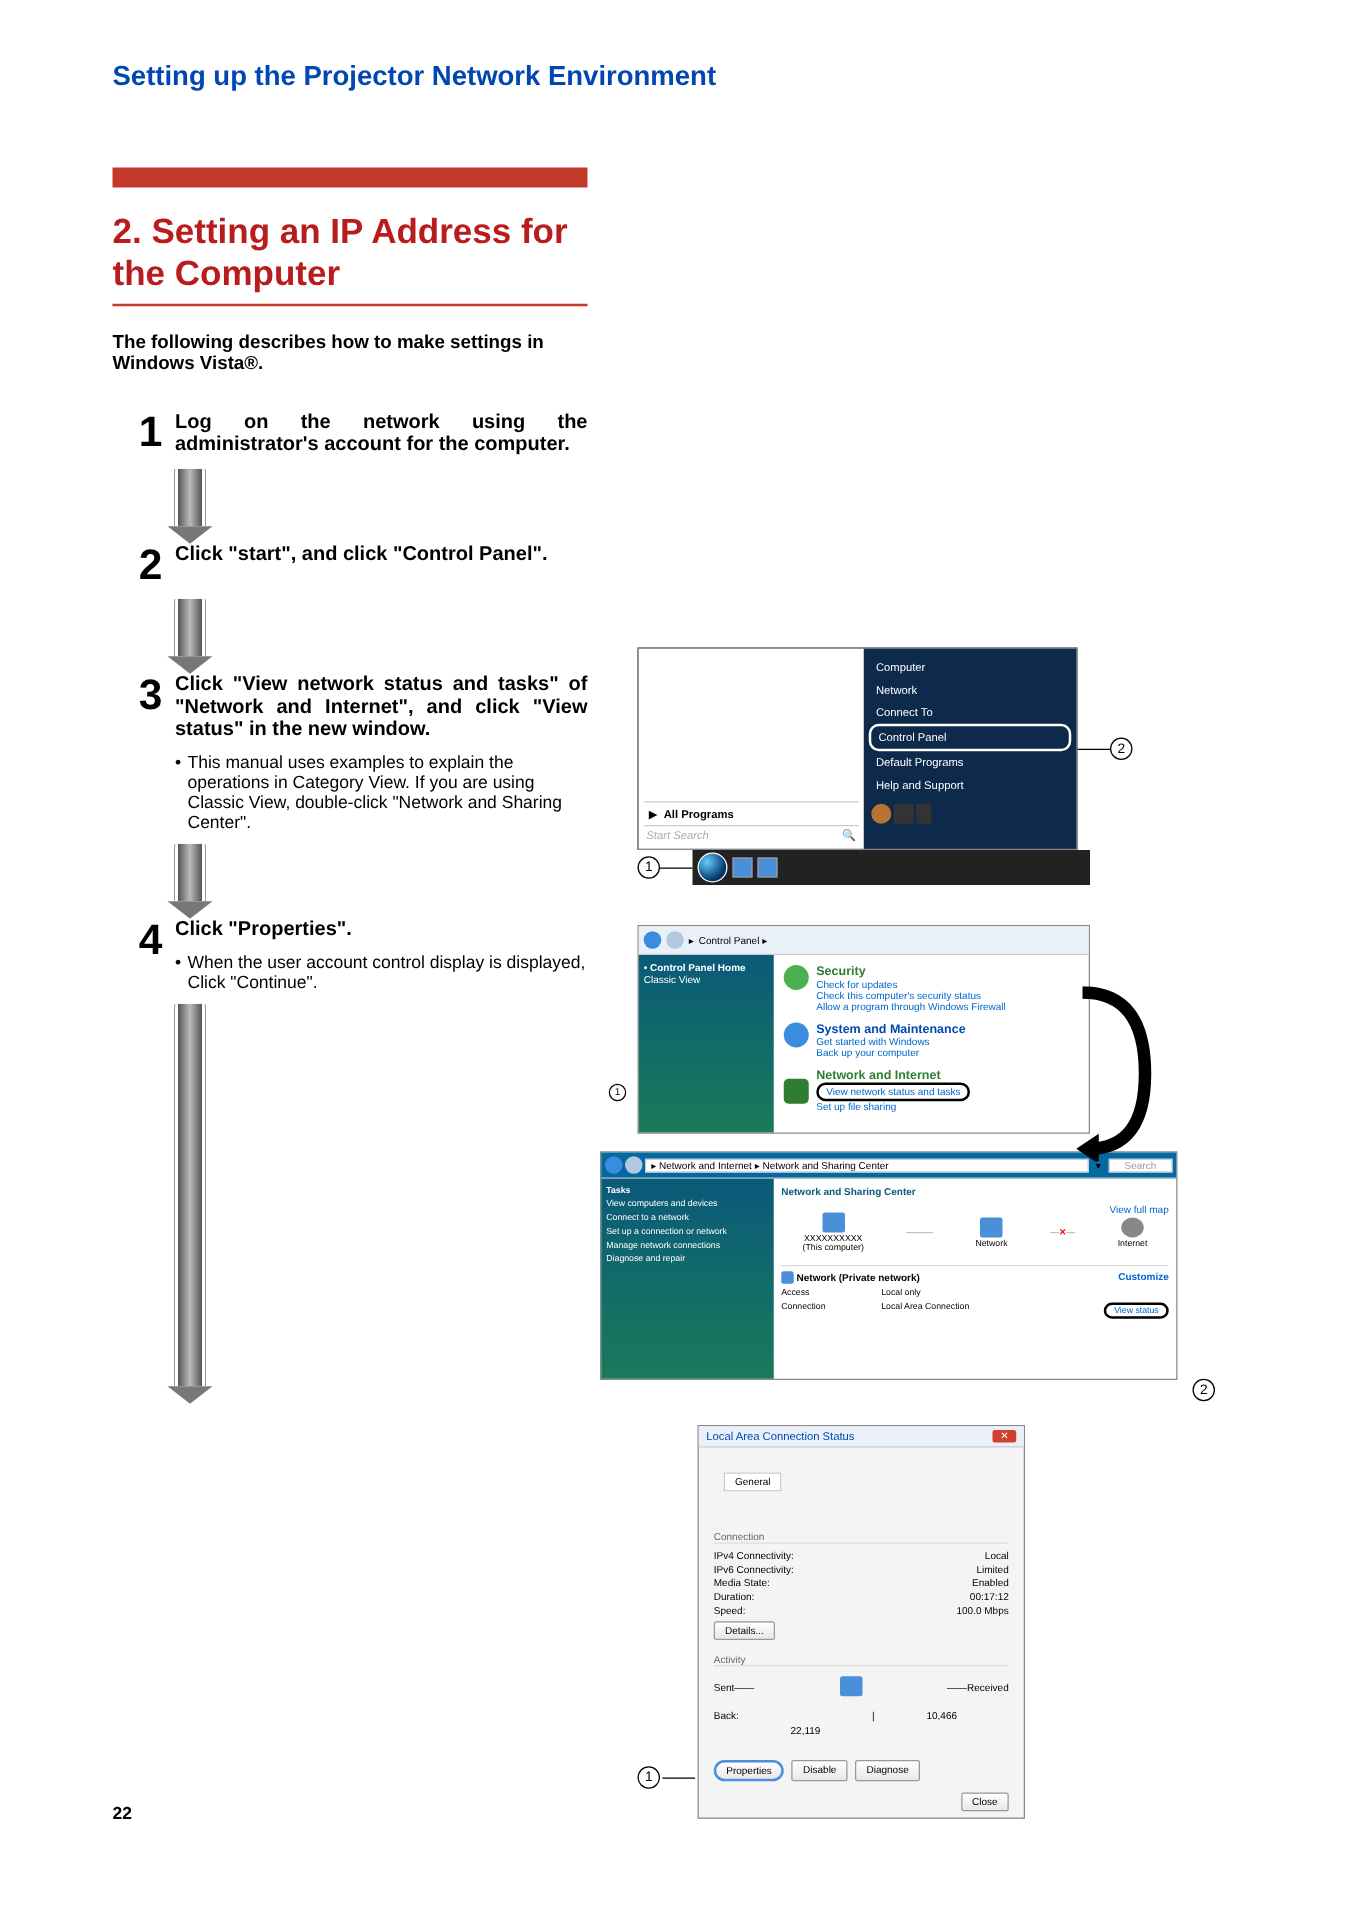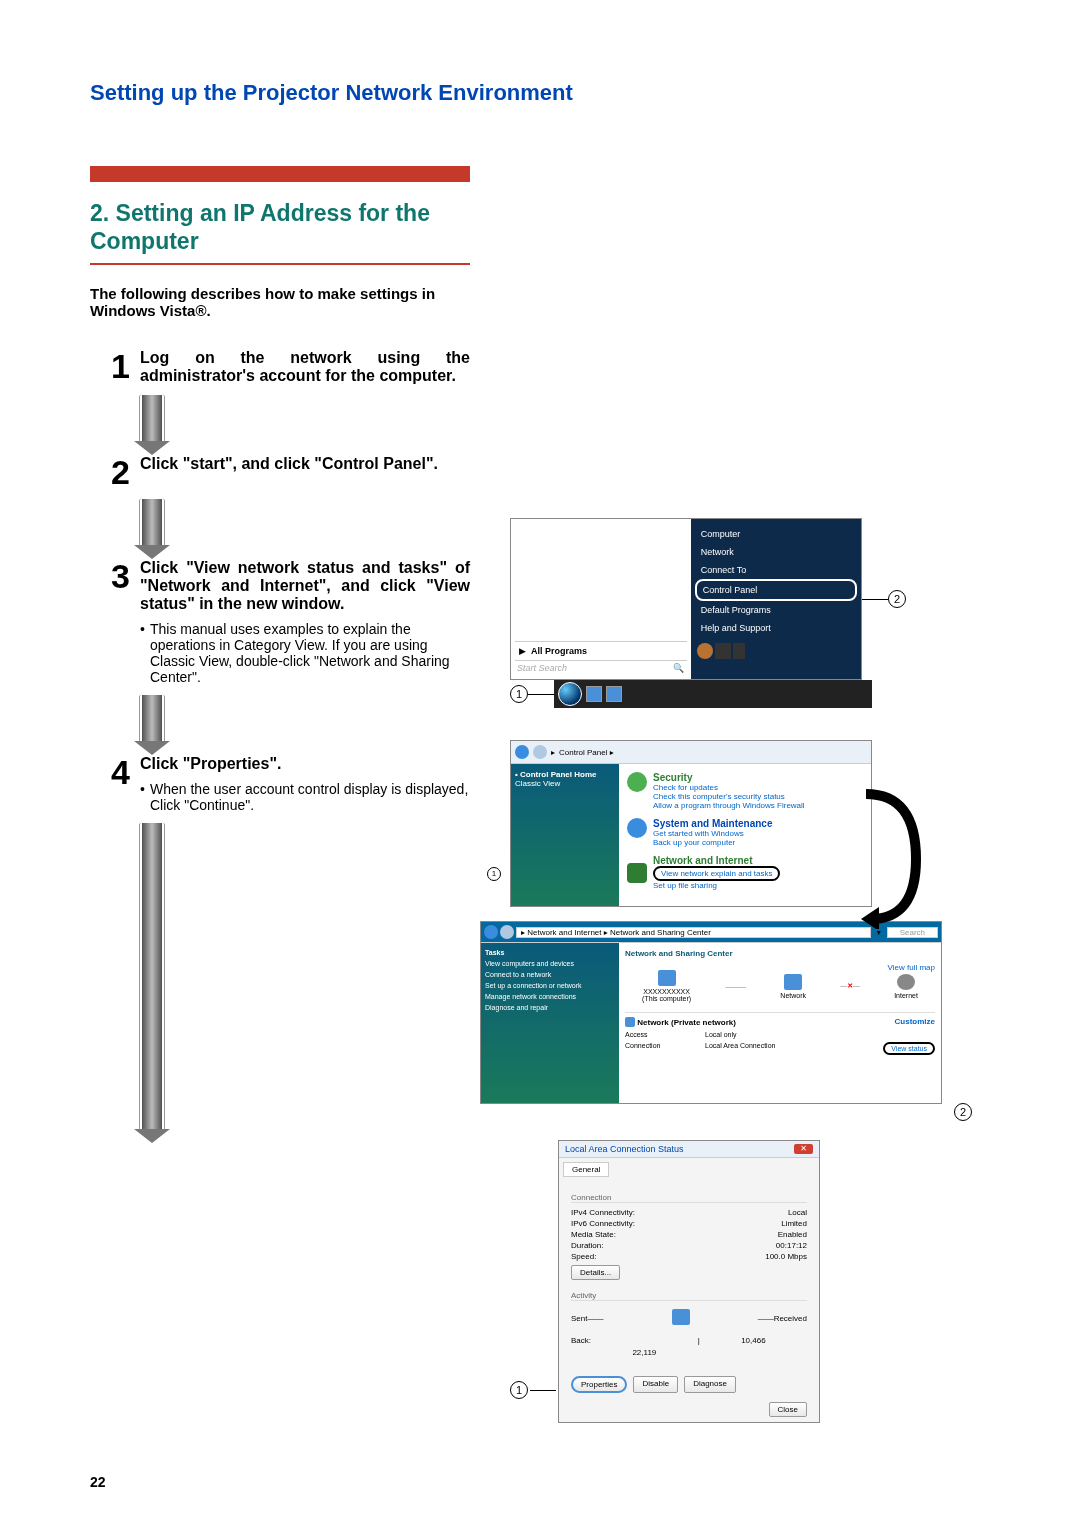--- a/index.html
+++ b/index.html
@@ -3,41 +3,41 @@
 <meta charset="utf-8">
 <style>
   body {
     margin: 0;
     padding: 0;
     font-family: Arial, Helvetica, sans-serif;
     background: #fff;
     width: 1080px;
   }
   .page {
-    padding: 80px 90px 40px 90px;
+    padding: 48px 90px 40px 90px;
     position: relative;
     min-height: 1400px;
   }
   .header-title {
     color: #0047b3;
     font-weight: bold;
     font-size: 22px;
     margin-bottom: 60px;
   }
   .red-bar {
     width: 380px;
     height: 16px;
     background: #c4392a;
     margin-bottom: 18px;
   }
   .section-title {
-    color: #0f766e;
+    color: #b91c1c;
     font-family: Arial, Helvetica, sans-serif;
     font-weight: 900;
-    font-size: 23px;
+    font-size: 28px;
     line-height: 1.2;
     margin-bottom: 8px;
     width: 380px;
   }
   .red-hr {
     border: none;
     border-top: 2px solid #c4392a;
     width: 380px;
     margin: 0 0 20px 0;
   }
@@ -284,21 +284,21 @@
     padding: 3px 6px;
     display: flex;
     justify-content: space-between;
     border-bottom: 1px solid #ccc;
     color: #0047b3;
     font-size: 9px;
   }
   .lac-tab {
     background: #fff;
     border: 1px solid #ccc;
-    margin: 4px;
+    margin: 20px;
     padding: 2px 8px;
     display: inline-block;
     font-size: 8px;
   }
   .lac-body { padding: 8px 12px; color: #000; }
   .lac-group-label { color: #666; font-size: 8px; border-bottom: 1px solid #ddd; margin: 4px 0; }
   .lac-row { display: flex; justify-content: space-between; font-size: 8px; padding: 1px 0; }
   .lac-buttons { display: flex; gap: 6px; margin-top: 6px; }
   .win-btn {
     border: 1px solid #999;
@@ -470,21 +470,21 @@
               <div class="cp-sublink">Get started with Windows</div>
               <div class="cp-sublink">Back up your computer</div>
             </div>
           </div>
           <div class="cp-section" style="align-items:center;">
             <div class="cp-icon net"></div>
             <div>
               <div class="cp-link" style="color:#2e7d32;">Network and Internet</div>
               <span style="display:inline-flex;align-items:center;">
                 <span class="circle-marker" style="width:12px;height:12px;font-size:8px;position:absolute;left:-24px;">1</span>
-                <span class="ellipse cp-sublink">View network explain and tasks</span>
+                <span class="ellipse cp-sublink">View network status and tasks</span>
               </span>
               <div class="cp-sublink">Set up file sharing</div>
             </div>
           </div>
         </div>
       </div>
       <svg class="curved-arrow" width="70" height="140">
         <path d="M 5 5 Q 55 5 55 70 Q 55 130 10 130" stroke="#000" stroke-width="10" fill="none"></path>
         <polygon points="0,130 18,118 18,142" fill="#000"></polygon>
       </svg>

